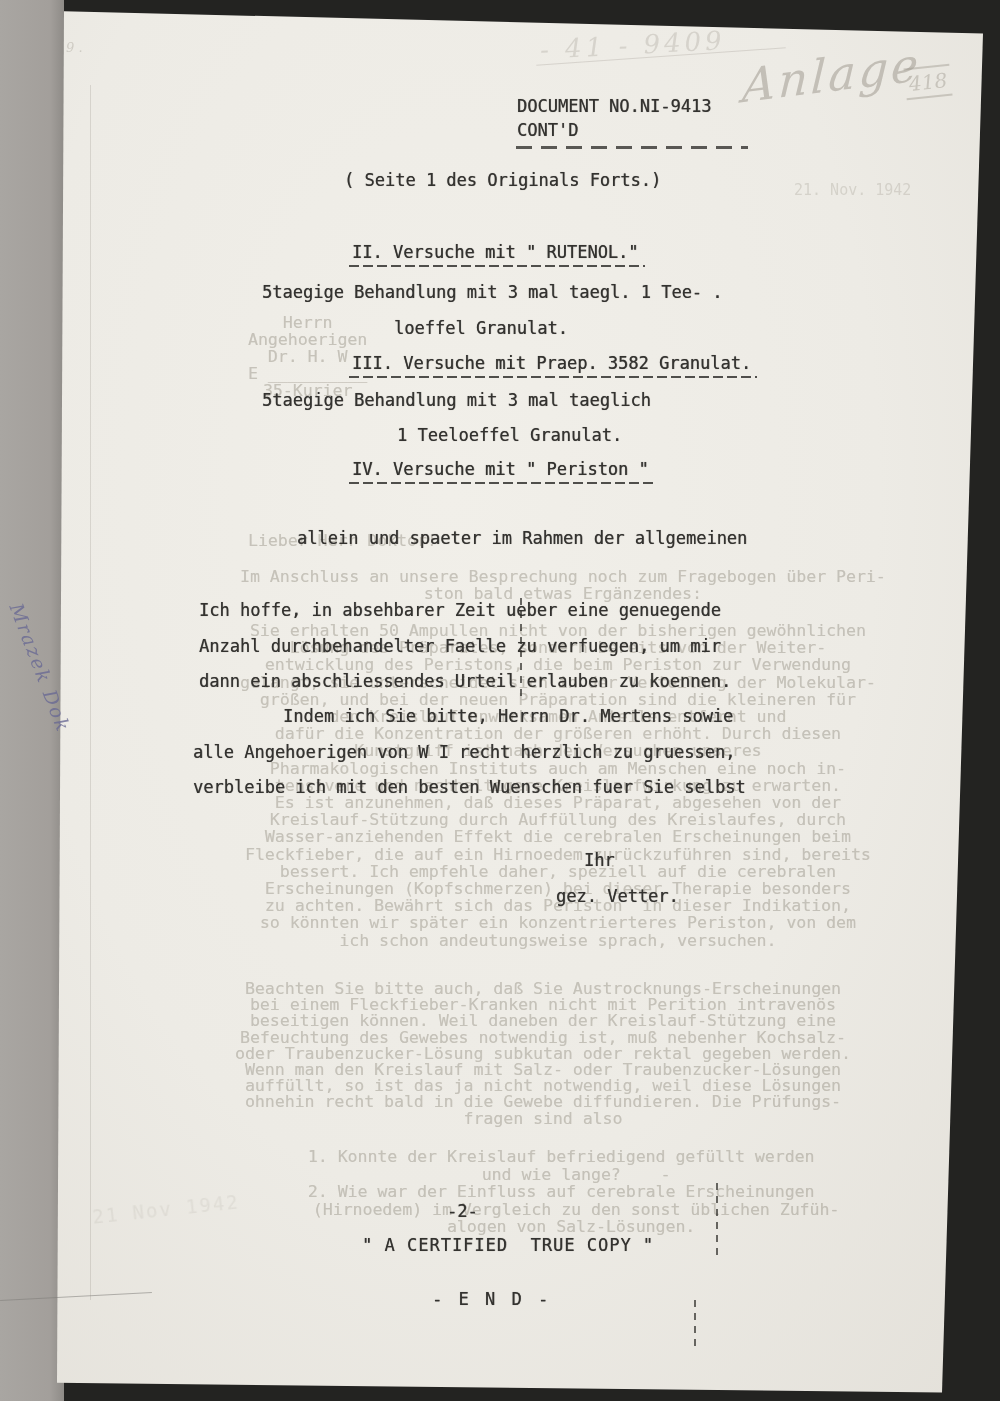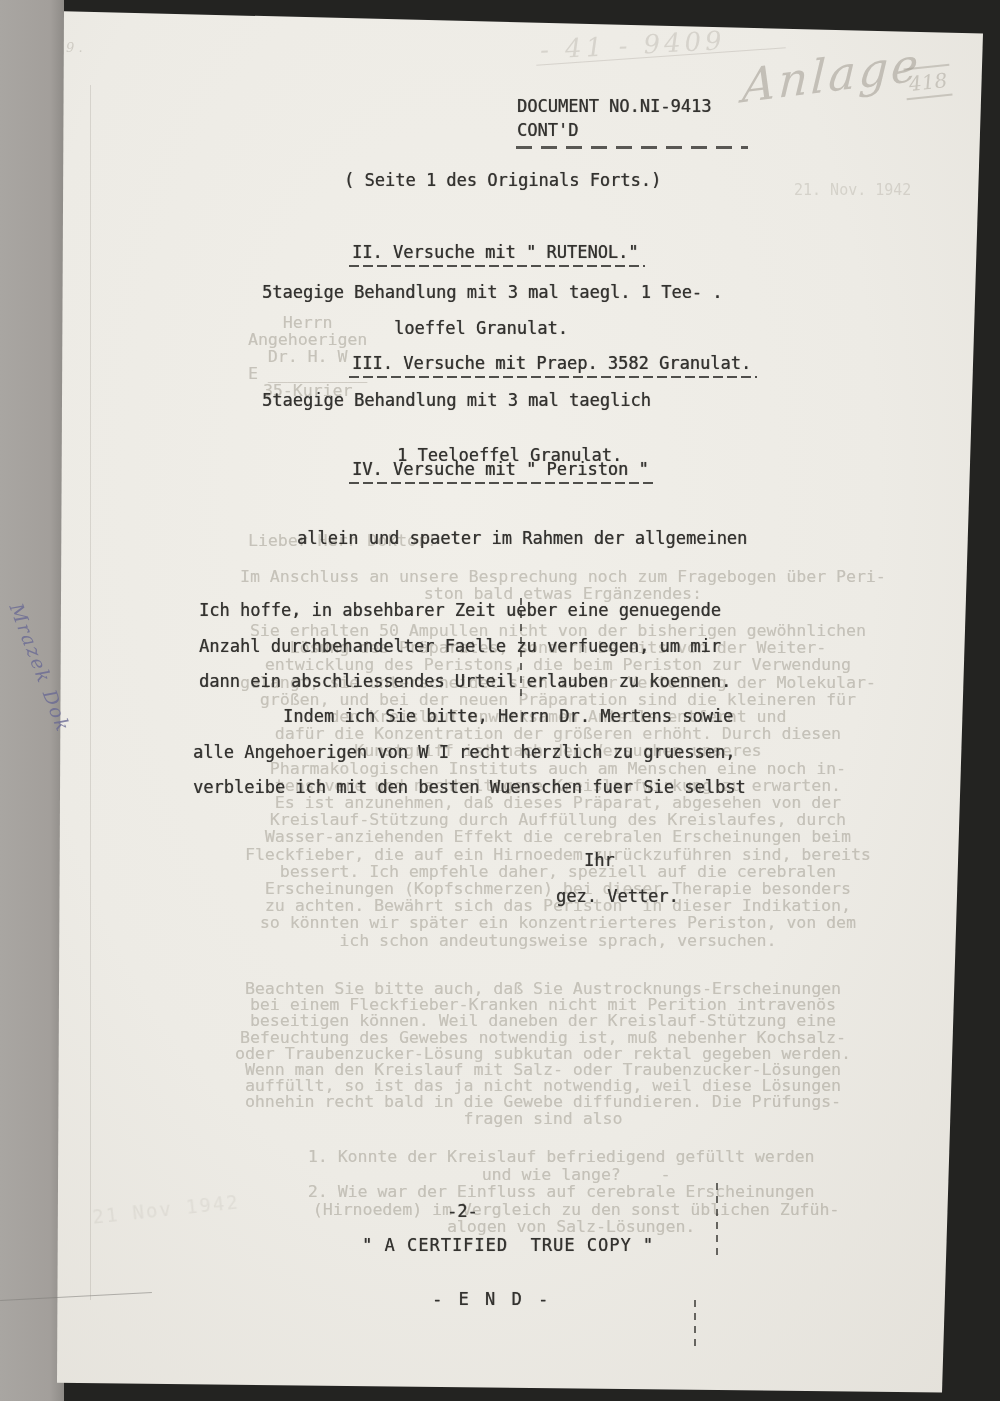--- a/index.html
+++ b/index.html
@@ -72,21 +72,21 @@
   <div class="typed" style="left:517px;top:120px;">CONT'D</div>
   <div class="dashrule" style="left:516px;top:146px;width:232px;"></div>
   <div class="typed" style="left:344px;top:170px;">( Seite 1 des Originals Forts.)</div>
 
   <div class="heading" style="left:352px;top:242px;">II. Versuche mit " RUTENOL."</div>
   <div class="typed" style="left:262px;top:282px;">5taegige Behandlung mit 3 mal taegl. 1 Tee- .</div>
   <div class="typed" style="left:394px;top:318px;">loeffel Granulat.</div>
 
   <div class="heading" style="left:352px;top:353px;">III. Versuche mit Praep. 3582 Granulat.</div>
   <div class="typed" style="left:262px;top:390px;">5taegige Behandlung mit 3 mal taeglich</div>
-  <div class="typed" style="left:397px;top:425px;margin-top:20px;">1 Teeloeffel Granulat.</div>
+  <div class="typed" style="left:397px;top:425px;">1 Teeloeffel Granulat.</div>
 
   <div class="heading" style="left:352px;top:459px;">IV. Versuche mit " Periston "</div>
 
   <div class="typed" style="left:297px;top:528px;">allein und spaeter im Rahmen der allgemeinen</div>
   <div class="typed" style="left:199px;top:600px;">Ich hoffe, in absehbarer Zeit ueber eine genuegende</div>
   <div class="typed" style="left:199px;top:636px;">Anzahl durchbehandelter Faelle zu verfuegen, um mir</div>
   <div class="typed" style="left:199px;top:671px;">dann ein abschliessendes Urteil erlauben zu koennen.</div>
   <div class="typed" style="left:283px;top:706px;">Indem ich Sie bitte, Herrn Dr. Mertens sowie</div>
   <div class="typed" style="left:193px;top:742px;">alle Angehoerigen von W I recht herzlich zu gruessen,</div>
   <div class="typed" style="left:193px;top:777px;">verbleibe ich mit den besten Wuenschen fuer Sie selbst</div>

